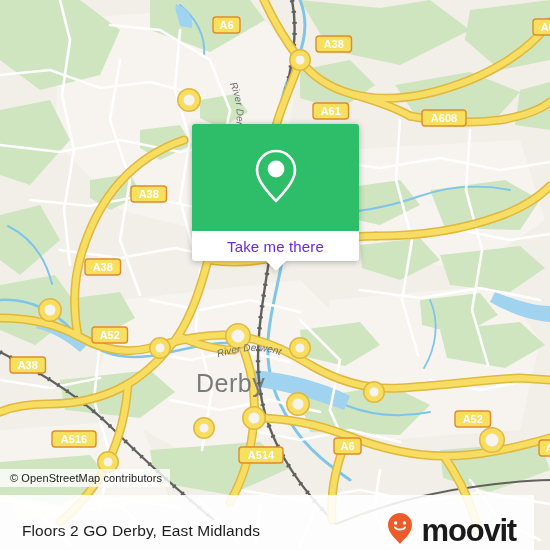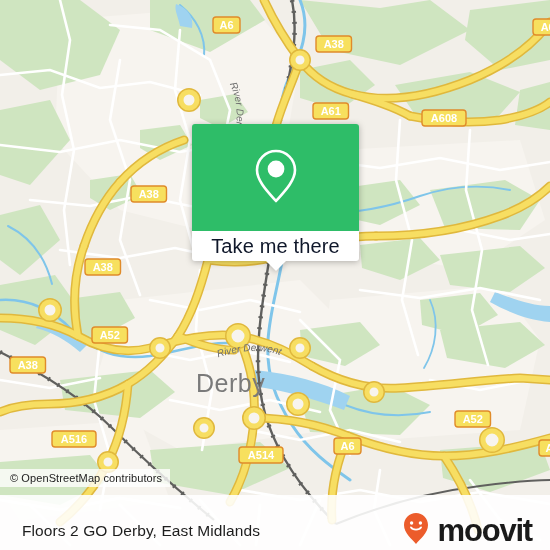--- a/index.html
+++ b/index.html
@@ -18,21 +18,21 @@
   #attribution{
     position:absolute;left:0;top:469px;
     padding:3px 8px 3px 10px;
     background:rgba(255,255,255,0.78);
     font-size:11px;color:#222;letter-spacing:.1px;
     white-space:nowrap;
   }
 
   
   #bottom-bar{
-    position:absolute;left:0;right:0;top:495px;height:55px;
+    position:absolute;left:0;right:16px;top:495px;height:55px;
     background:rgba(255,255,255,0.88);
     display:flex;align-items:center;justify-content:space-between;
     padding:16px 18px 0 22px;box-sizing:border-box;
   }
   #place-title{font-size:15.5px;color:#1d1d1d;letter-spacing:.1px;white-space:nowrap;}
   #brand{display:flex;align-items:center;gap:9px;}
   #brand-word{
     font-size:31px;font-weight:bold;color:#1a1a1a;
     letter-spacing:-1.2px;line-height:1;
   }
@@ -45,21 +45,21 @@
   #callout-image{
     height:107px;background:#2ebd68;
     border-radius:3px 3px 0 0;
     display:flex;align-items:center;justify-content:center;
   }
   #callout-footer{
     height:30px;background:#fff;border-radius:0 0 3px 3px;
     display:flex;align-items:center;justify-content:center;
     position:relative;
   }
-  #callout-label{font-size:20px;color:#0f172a;letter-spacing:.15px;}
+  #callout-label{font-size:15px;color:#6d28d9;letter-spacing:.15px;}
   #callout-tail{
     position:absolute;left:50%;top:29px;transform:translateX(-50%);
     width:0;height:0;
     border-left:11px solid transparent;
     border-right:11px solid transparent;
     border-top:11px solid #fff;
   }
 </style>
 </head>
 <body>

